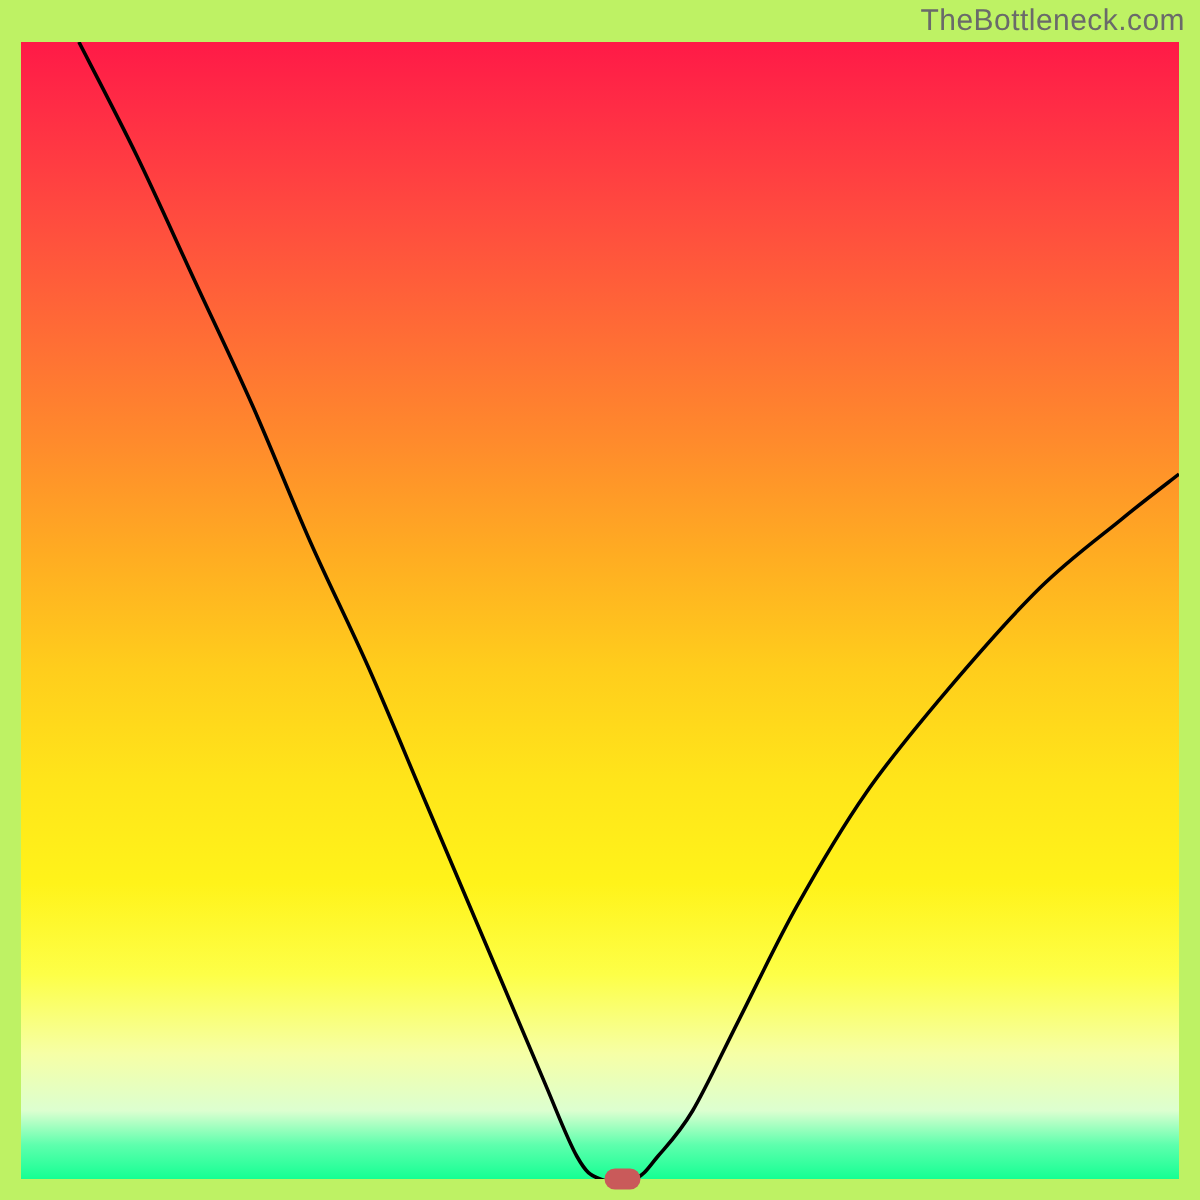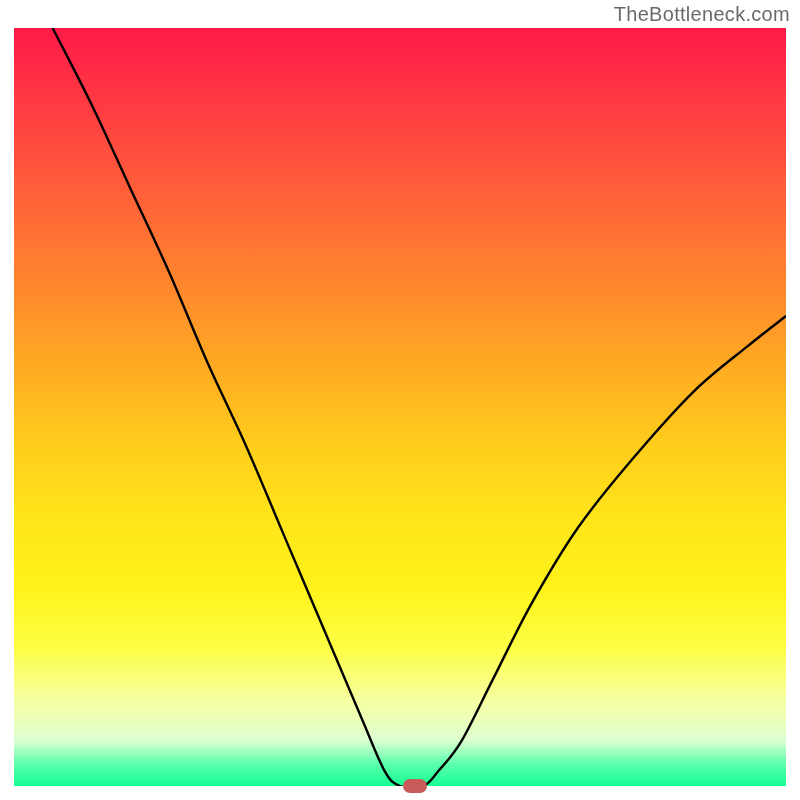--- a/index.html
+++ b/index.html
@@ -8,21 +8,21 @@
     width: 800px;
     height: 800px;
     background: #000;
     font-family: Arial, Helvetica, sans-serif;
     overflow: hidden;
   }
   .frame {
     position: relative;
     width: 800px;
     height: 800px;
-    background: #ffffff;
+    background: #bef264;
   }
   .watermark {
     position: absolute;
     top: 3px;
     right: 10px;
     color: #6a6a6a;
     font-size: 20px;
     font-weight: 500;
     letter-spacing: 0.3px;
     z-index: 5;

